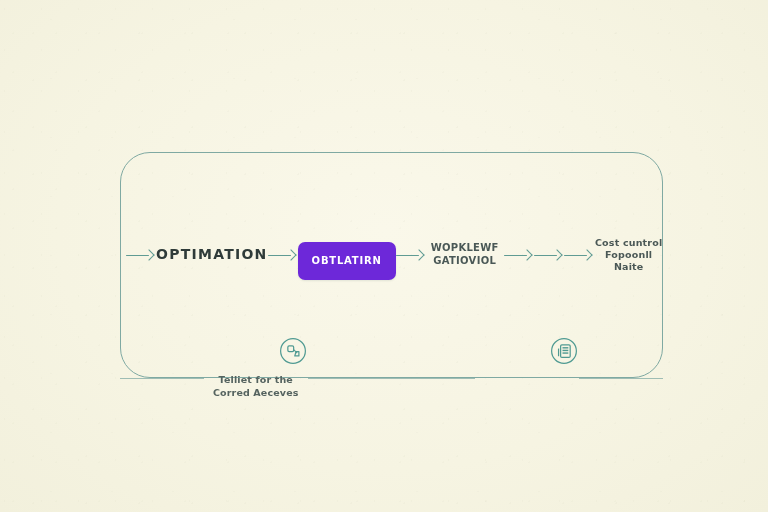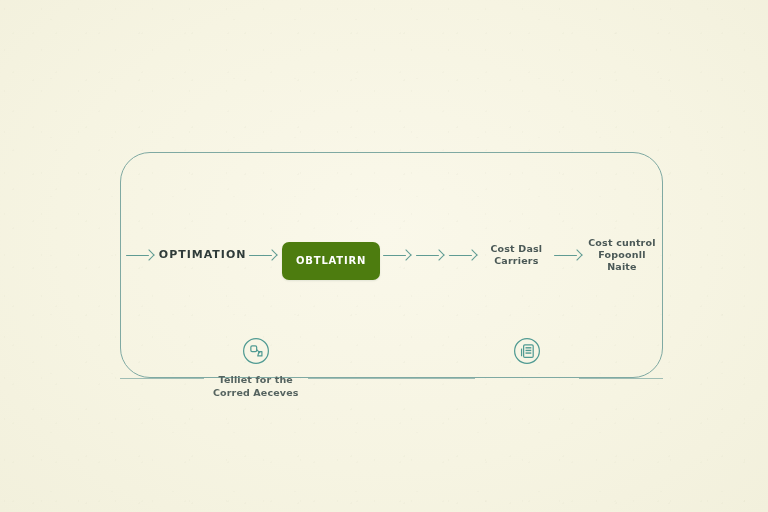--- a/index.html
+++ b/index.html
@@ -91,38 +91,38 @@
 
   .node {
     flex: 0 0 auto;
     text-align: center;
     line-height: 1.28;
     color: #3c4a48;
     letter-spacing: 0.04em;
   }
 
   .node-plain {
-    font-size: 11px;
+    font-size: 14px;
     font-weight: bold;
     color: #2f3b39;
     letter-spacing: 0.09em;
     filter: blur(0.18px);
   }
 
   .node-soft {
     font-size: 10px;
     font-weight: bold;
     color: #4a5856;
     letter-spacing: 0.03em;
     filter: blur(0.35px);
     max-width: 78px;
   }
 
   .node-chip {
-    background: #4d7c0f;
+    background: #6d28d9;
     color: #ffffff;
     font-size: 10px;
     font-weight: bold;
     letter-spacing: 0.08em;
     padding: 13px 14px;
     border-radius: 7px;
     filter: blur(0.2px);
     box-shadow: 0 1px 2px rgba(60,90,86,0.12);
     margin-top: 12px;
   }
@@ -155,21 +155,21 @@
     margin-top: 42px;
     min-width: 20px;
     opacity: 0.85;
   }
 
   .feature {
     flex: 0 0 auto;
     width: 104px;
     display: flex;
     flex-direction: column;
-    align-items: center;
+    align-items: flex-end;
   }
 
   .feature-icon {
     width: 30px;
     height: 30px;
     display: block;
   }
 
   .feature-label {
     margin-top: 8px;
@@ -194,27 +194,27 @@
   <span class="arrow"></span>
 
   <div class="node node-plain">OPTIMATION</div>
 
   <span class="arrow"></span>
 
   <div class="node node-chip">OBTLATIRN</div>
 
   <span class="arrow"></span>
 
-
-  <span class="arrow"></span>
-
-
-  <span class="arrow"></span>
-
-  <div class="node node-multi">Cost Dasl Carriers</div>
+  <div class="node node-soft">WOPKLEWF GATIOVIOL</div>
+
+  <span class="arrow"></span>
+
+
+  <span class="arrow"></span>
+
 
   <span class="arrow"></span>
 
   <div class="node node-multi">Cost cuntrol Fopoonll Naite</div>
 
 </div>
 
 <div class="feature-row">
 
   <span class="divider"></span>

